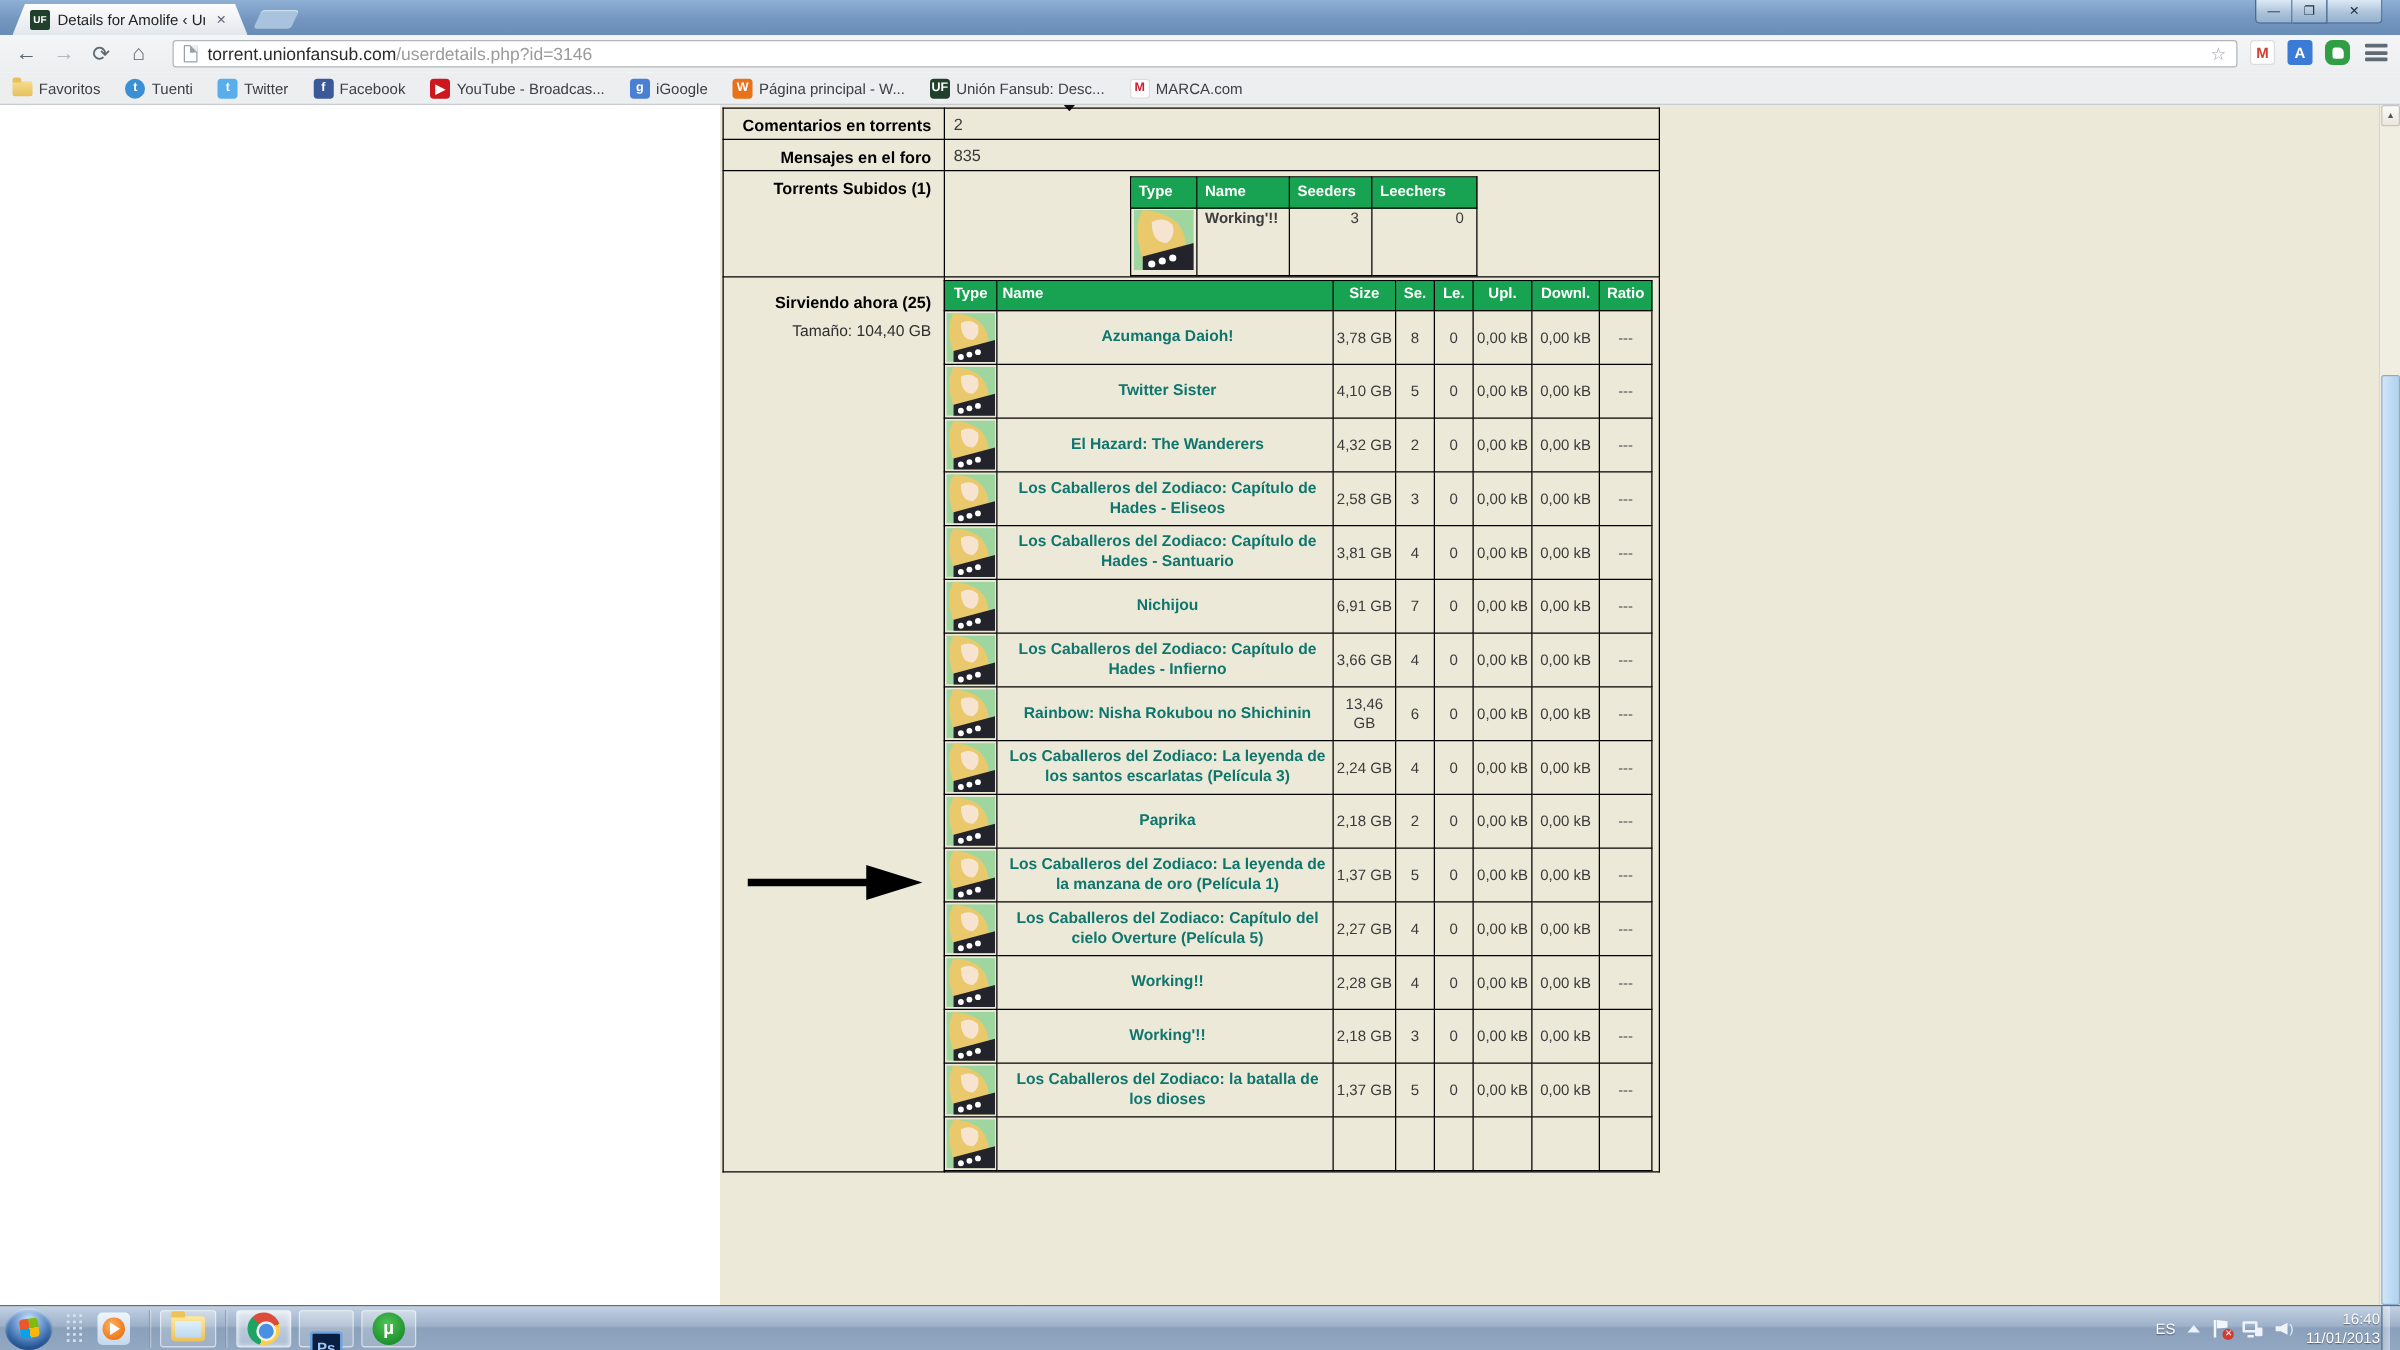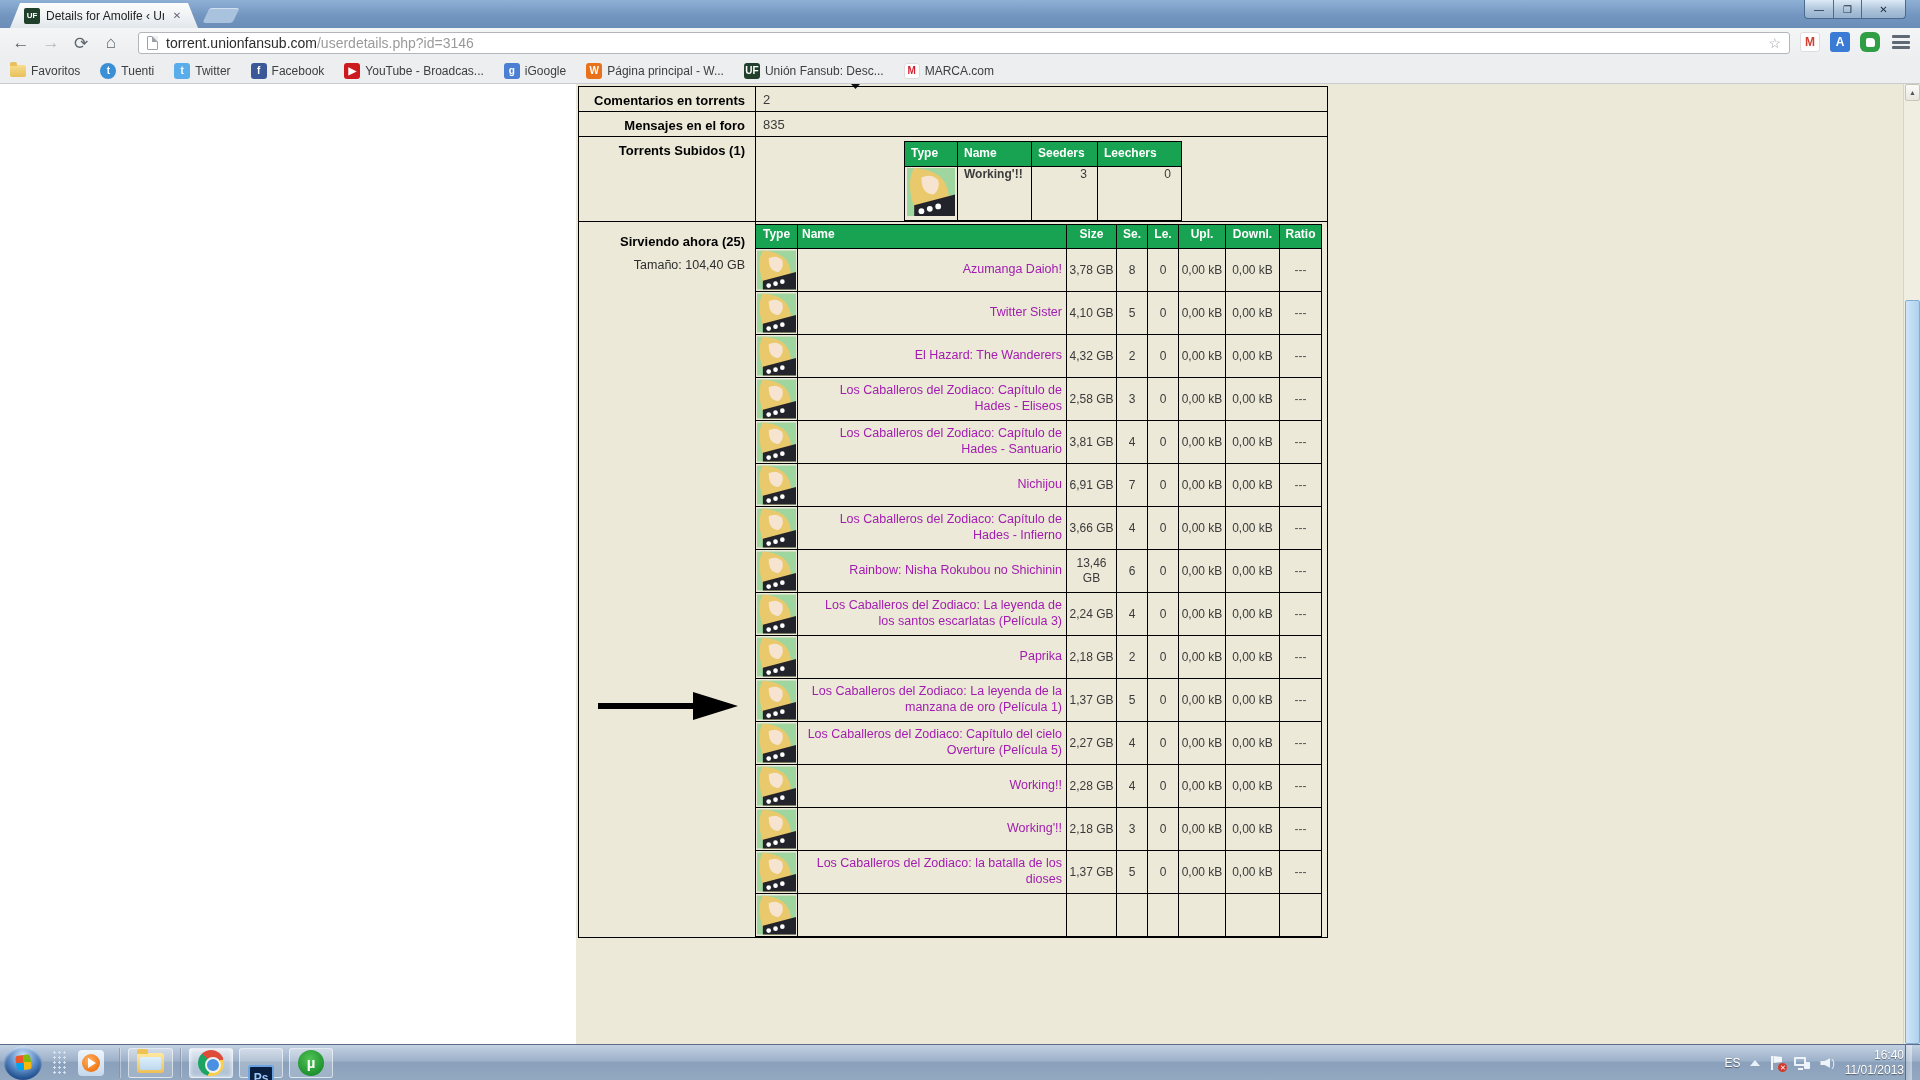--- a/index.html
+++ b/index.html
@@ -83,21 +83,21 @@
   table.mini td.num { text-align:right; padding-right:10px; }
   table.mini td.nm { font-weight:bold; padding-left:6px; color:#3c3c3c; }
   table.mini td.ic { text-align:center; vertical-align:middle; padding:1px; }
 
   table.main { margin:2px 0 0 -1px; width:566px; border-collapse:collapse; table-layout:fixed; }
   table.main th, table.main td { border:1px solid #000; }
   table.main thead th { background:var(--green,#17A351); color:#fff; font-size:12px; font-weight:bold; height:24px; padding:2px 4px; text-align:center; }
   table.main thead th.h-name { text-align:left; }
   table.main tbody tr { height:43px; }
   table.main td { font-size:12px; color:#3a3a3a; text-align:center; vertical-align:middle; line-height:1.25; }
-  table.main td.c-name { text-align:right; font-weight:normal; font-size:12.5px; color:#a21caf; padding:2px 4px 2px 8px; }
+  table.main td.c-name { text-align:center; font-weight:bold; font-size:12.5px; color:#0f766e; padding:2px 4px 2px 8px; }
   table.main td.c-type { padding:1px; vertical-align:middle; }
   table.main td.c-ratio { color:#555; }
   .ticon { display:flex; width:39px; height:40px; overflow:hidden; }
 
   .seed-label { font-size:13px; font-weight:bold; text-align:right; padding-top:6px; }
   .seed-size { font-size:12.5px; font-weight:normal; color:#2e2e2e; text-align:right; margin-top:9px; }
 
   .arrow-anno { position:absolute; left:598px; top:604px; width:142px; height:36px; }
 
   

